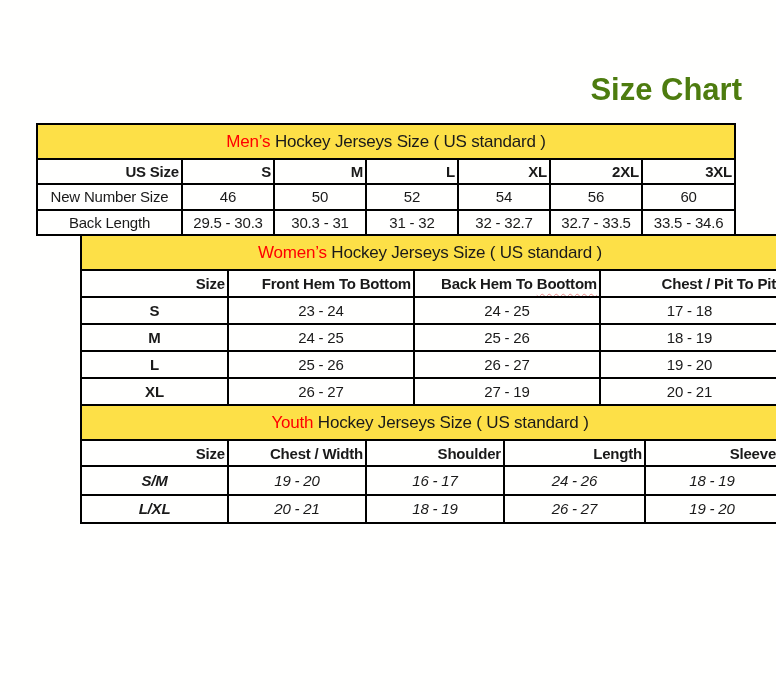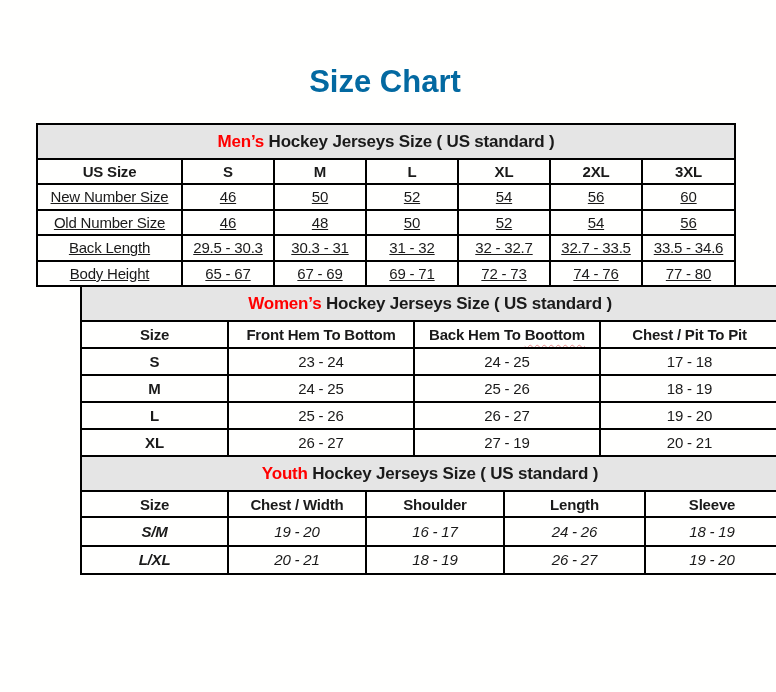--- a/index.html
+++ b/index.html
@@ -7,50 +7,50 @@
     width: 776px; height: 692px;
     background: #fffffe;
     font-family: "Liberation Sans", sans-serif;
     color: #1a1a1a;
     overflow: hidden;
   }
   .page { position: relative; width: 776px; height: 692px; }
 
   .title {
     position: absolute; top: 64px; left: 36px; width: 698px;
-    margin: 0; text-align: center;
+    margin: 8px; text-align: right;
     font-size: 31px; font-weight: bold; letter-spacing: 0px;
-    color: #0369a1;
+    color: #4d7c0f;
   }
 
   .tables { position: absolute; left: 36px; top: 123px; width: 698px; }
 
   table {
     border-collapse: collapse; table-layout: fixed;
     width: 698px;
     font-size: 15px; letter-spacing: -0.2px;
   }
   table + table { margin-top: -2px; margin-left: 44px; }
   td, th {
     border: 2px solid #000;
     text-align: center; vertical-align: middle;
     padding: 0 2px;
     overflow: hidden; white-space: nowrap;
   }
 
   .banner-cell {
-    background: #e5e5e5;
-    font-weight: bold; font-size: 17px;
+    background: #fde047;
+    font-weight: normal; font-size: 17px;
     height: 33px;
   }
   .accent { color: #ff0000; }
 
-  th { font-weight: bold; }
+  th { font-weight: bold; text-align: right; }
   .mens-t th { height: 23px; }
-  .mens-t td.data { height: 23.5px; text-decoration: underline; }
+  .mens-t td.data { height: 23.5px; }
   .womens-t th { height: 25px; }
   .womens-t td.data { height: 25px; }
   .youth-t th { height: 24px; }
   .youth-t td.data { height: 26.5px; font-style: italic; }
 
   .row-label { font-weight: normal; }
   .row-label-bold { font-weight: bold; }
 
   .misspell {
     text-decoration: underline;
@@ -97,45 +97,27 @@
       <tr>
         <td class="data row-label">New Number Size</td>
         <td class="data">46</td>
         <td class="data">50</td>
         <td class="data">52</td>
         <td class="data">54</td>
         <td class="data">56</td>
         <td class="data">60</td>
       </tr>
       <tr>
-        <td class="data row-label">Old Number Size</td>
-        <td class="data">46</td>
-        <td class="data">48</td>
-        <td class="data">50</td>
-        <td class="data">52</td>
-        <td class="data">54</td>
-        <td class="data">56</td>
-      </tr>
-      <tr>
         <td class="data row-label">Back Length</td>
         <td class="data">29.5 - 30.3</td>
         <td class="data">30.3 - 31</td>
         <td class="data">31 - 32</td>
         <td class="data">32 - 32.7</td>
         <td class="data">32.7 - 33.5</td>
         <td class="data">33.5 - 34.6</td>
-      </tr>
-      <tr>
-        <td class="data row-label">Body Height</td>
-        <td class="data">65 - 67</td>
-        <td class="data">67 - 69</td>
-        <td class="data">69 - 71</td>
-        <td class="data">72 - 73</td>
-        <td class="data">74 - 76</td>
-        <td class="data">77 - 80</td>
       </tr>
     </tbody>
       </table>
 
     <table class="womens-t">
       <colgroup>
         <col style="width:147px">
           <col style="width:186px">
           <col style="width:186px">
           <col style="width:179px">

